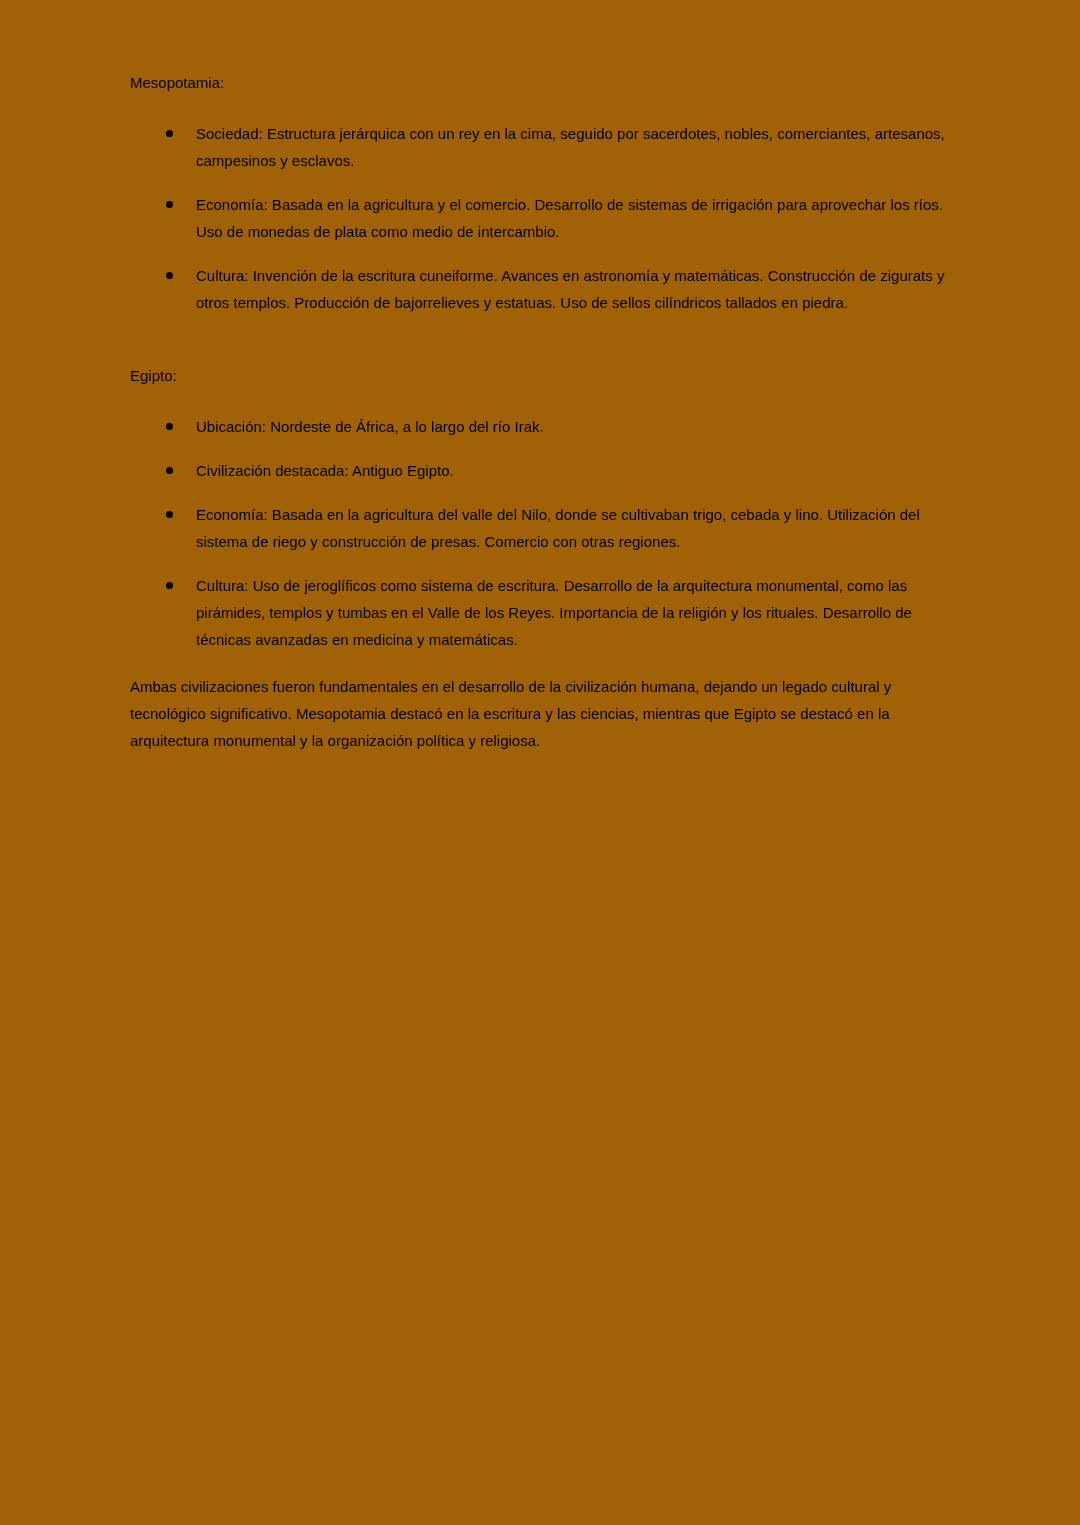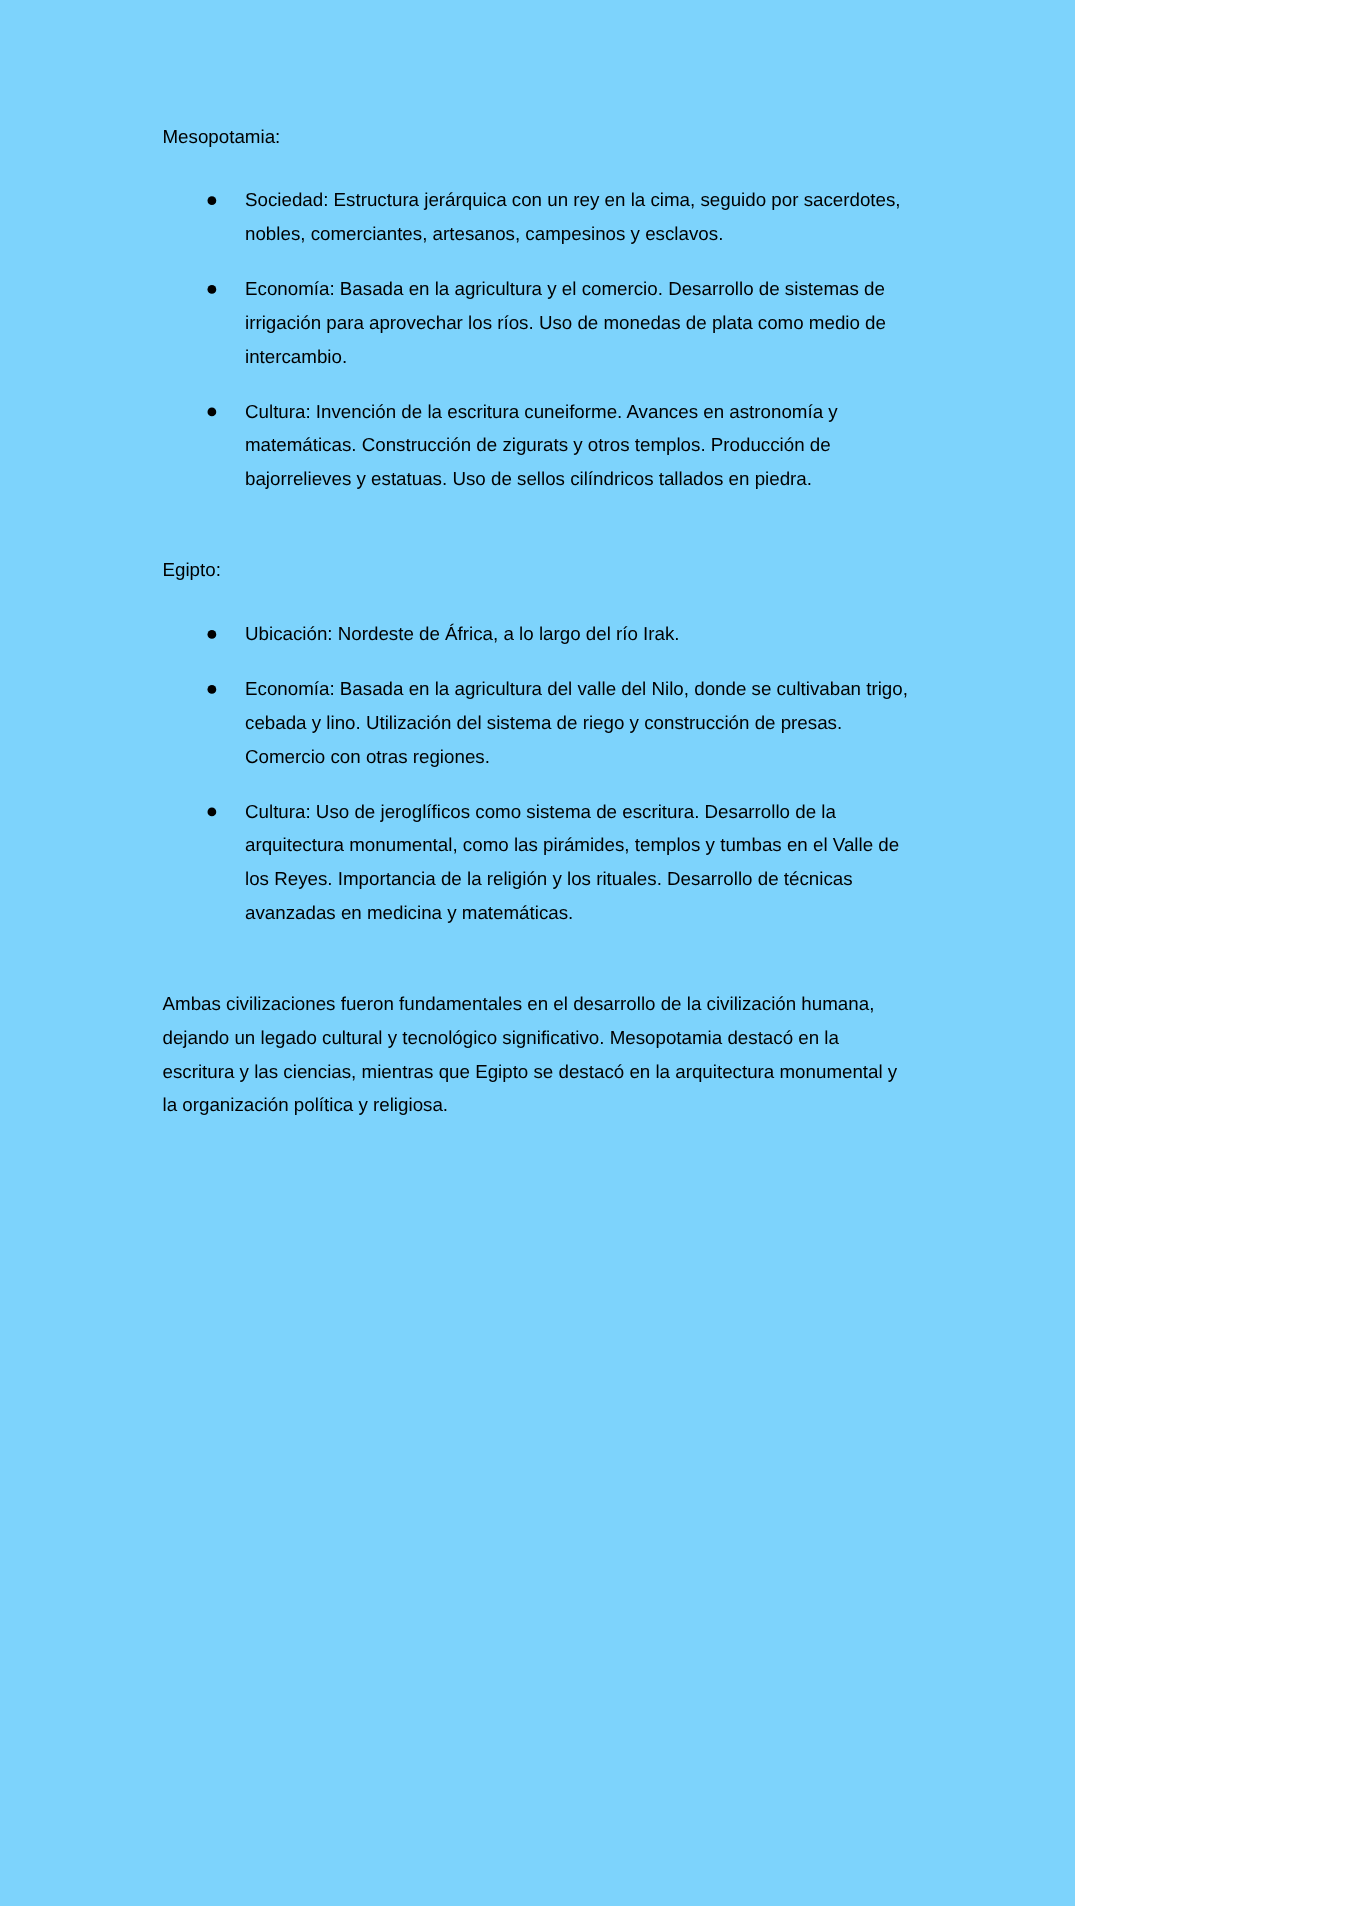--- a/index.html
+++ b/index.html
@@ -9,24 +9,24 @@
   }
   body {
     width: 1080px;
     height: 1525px;
     font-family: "Liberation Sans", sans-serif;
     color: #000000;
     overflow: hidden;
   }
   .page {
     box-sizing: border-box;
-    width: 860px;
+    width: 1080px;
     height: 1525px;
-    padding: 96px 130px 0 130px;
-    background: #7dd3fc;
+    padding: 69px 130px 0 130px;
+    background: #a16207;
   }
   .doc-text {
     font-size: 15px;
     line-height: 27px;
   }
   .section-heading {
     font-size: 15px;
     font-weight: 400;
     line-height: 27px;
     margin: 0 0 24px 0;
@@ -52,40 +52,41 @@
     left: -30px;
     top: 10px;
     width: 7px;
     height: 7px;
     border-radius: 50%;
     background: #000000;
   }
   .closing-paragraph {
     font-size: 15px;
     line-height: 27px;
-    margin: 46px 0 0 0;
+    margin: 20px 0 0 0;
     max-width: 820px;
   }
 </style>
 </head>
 <body>
 
 <div class="page doc-text">
 
   <h2 class="section-heading">Mesopotamia:</h2>
 
   <ul class="bullet-list">
     <li>Sociedad: Estructura jerárquica con un rey en la cima, seguido por sacerdotes, nobles, comerciantes, artesanos, campesinos y esclavos.</li>
     <li>Economía: Basada en la agricultura y el comercio. Desarrollo de sistemas de irrigación para aprovechar los ríos. Uso de monedas de plata como medio de intercambio.</li>
     <li>Cultura: Invención de la escritura cuneiforme. Avances en astronomía y matemáticas. Construcción de zigurats y otros templos. Producción de bajorrelieves y estatuas. Uso de sellos cilíndricos tallados en piedra.</li>
   </ul>
 
   <h2 class="section-heading spaced">Egipto:</h2>
 
   <ul class="bullet-list">
     <li>Ubicación: Nordeste de África, a lo largo del río Irak.</li>
+    <li>Civilización destacada: Antiguo Egipto.</li>
     <li>Economía: Basada en la agricultura del valle del Nilo, donde se cultivaban trigo, cebada y lino. Utilización del sistema de riego y construcción de presas. Comercio con otras regiones.</li>
     <li>Cultura: Uso de jeroglíficos como sistema de escritura. Desarrollo de la arquitectura monumental, como las pirámides, templos y tumbas en el Valle de los Reyes. Importancia de la religión y los rituales. Desarrollo de técnicas avanzadas en medicina y matemáticas.</li>
   </ul>
 
   <p class="closing-paragraph">Ambas civilizaciones fueron fundamentales en el desarrollo de la civilización humana, dejando un legado cultural y tecnológico significativo. Mesopotamia destacó en la escritura y las ciencias, mientras que Egipto se destacó en la arquitectura monumental y la organización política y religiosa.</p>
 
 </div>
 
 </body></html>

